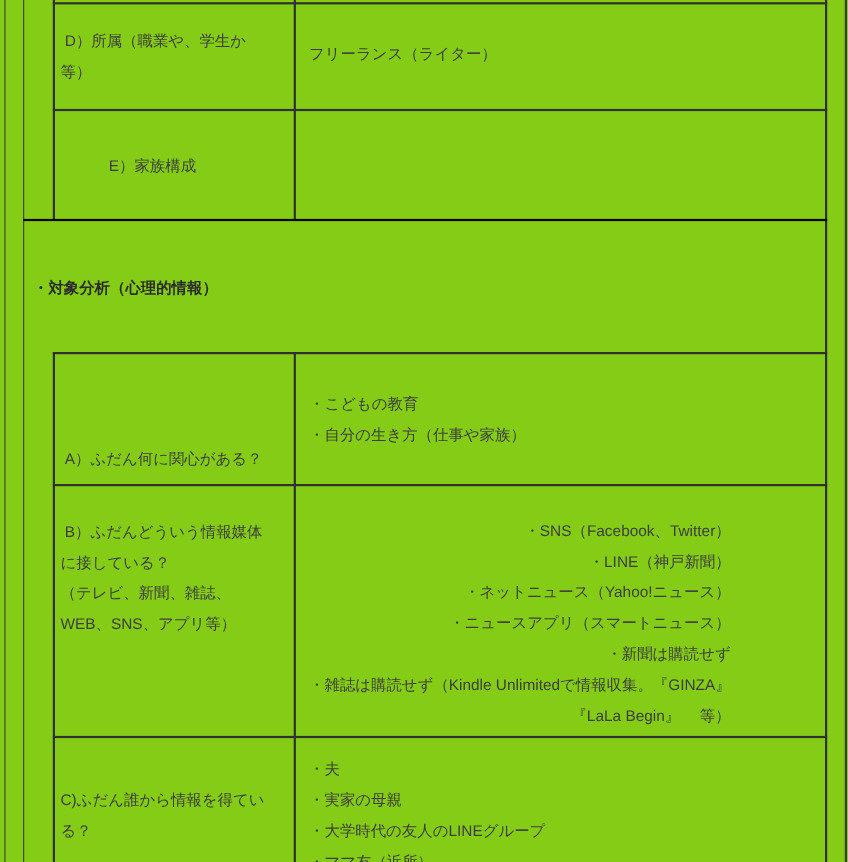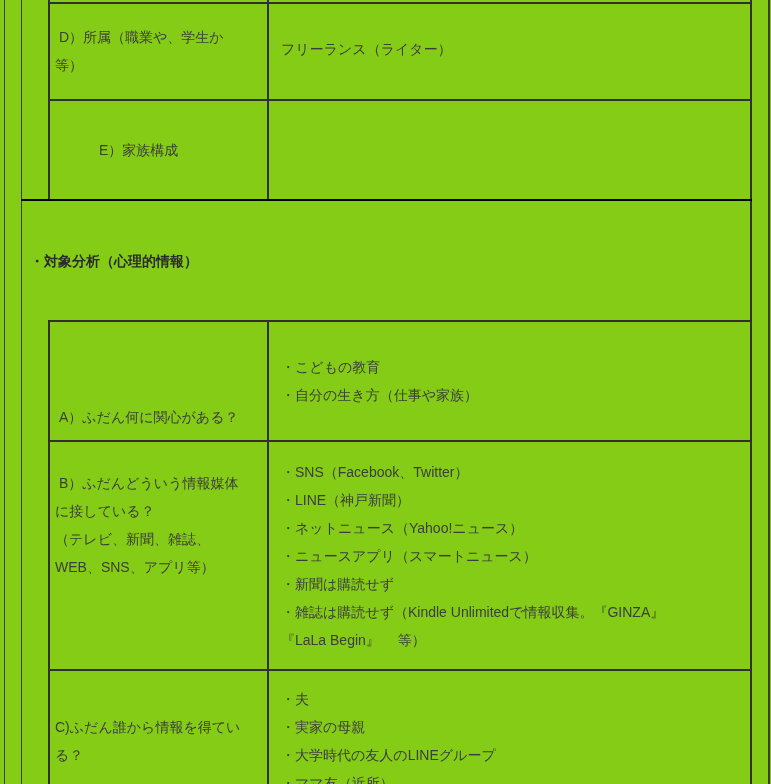--- a/index.html
+++ b/index.html
@@ -13,21 +13,21 @@
   .dark{background:#000000;}
   .cell{
     position:absolute;display:flex;align-items:center;
     white-space:pre-wrap;overflow:hidden;
   }
   .label-cell{left:50px;width:212px;padding-left:5px;}
   .value-cell{left:269px;width:469px;padding-left:12px;}
   .section-cell{left:23px;width:720px;padding-left:7px;font-weight:bold;color:#2b2b2b;}
   .pad-b8{padding-bottom:8px;}
   .pad-b7{padding-bottom:7px;}
-  .pad-t10{}
+  .pad-t10{padding-top:10px;text-align:right;}
 </style>
 </head>
 <body>
 
 <div id="page">
 
   <div class="vline thin" style="left:4px;top:0;width:1px;height:784px;"></div>
   <div class="vline thin" style="left:21px;top:0;width:1px;height:784px;"></div>
   <div class="vline thin" style="left:768px;top:0;width:2px;height:784px;"></div>
 

